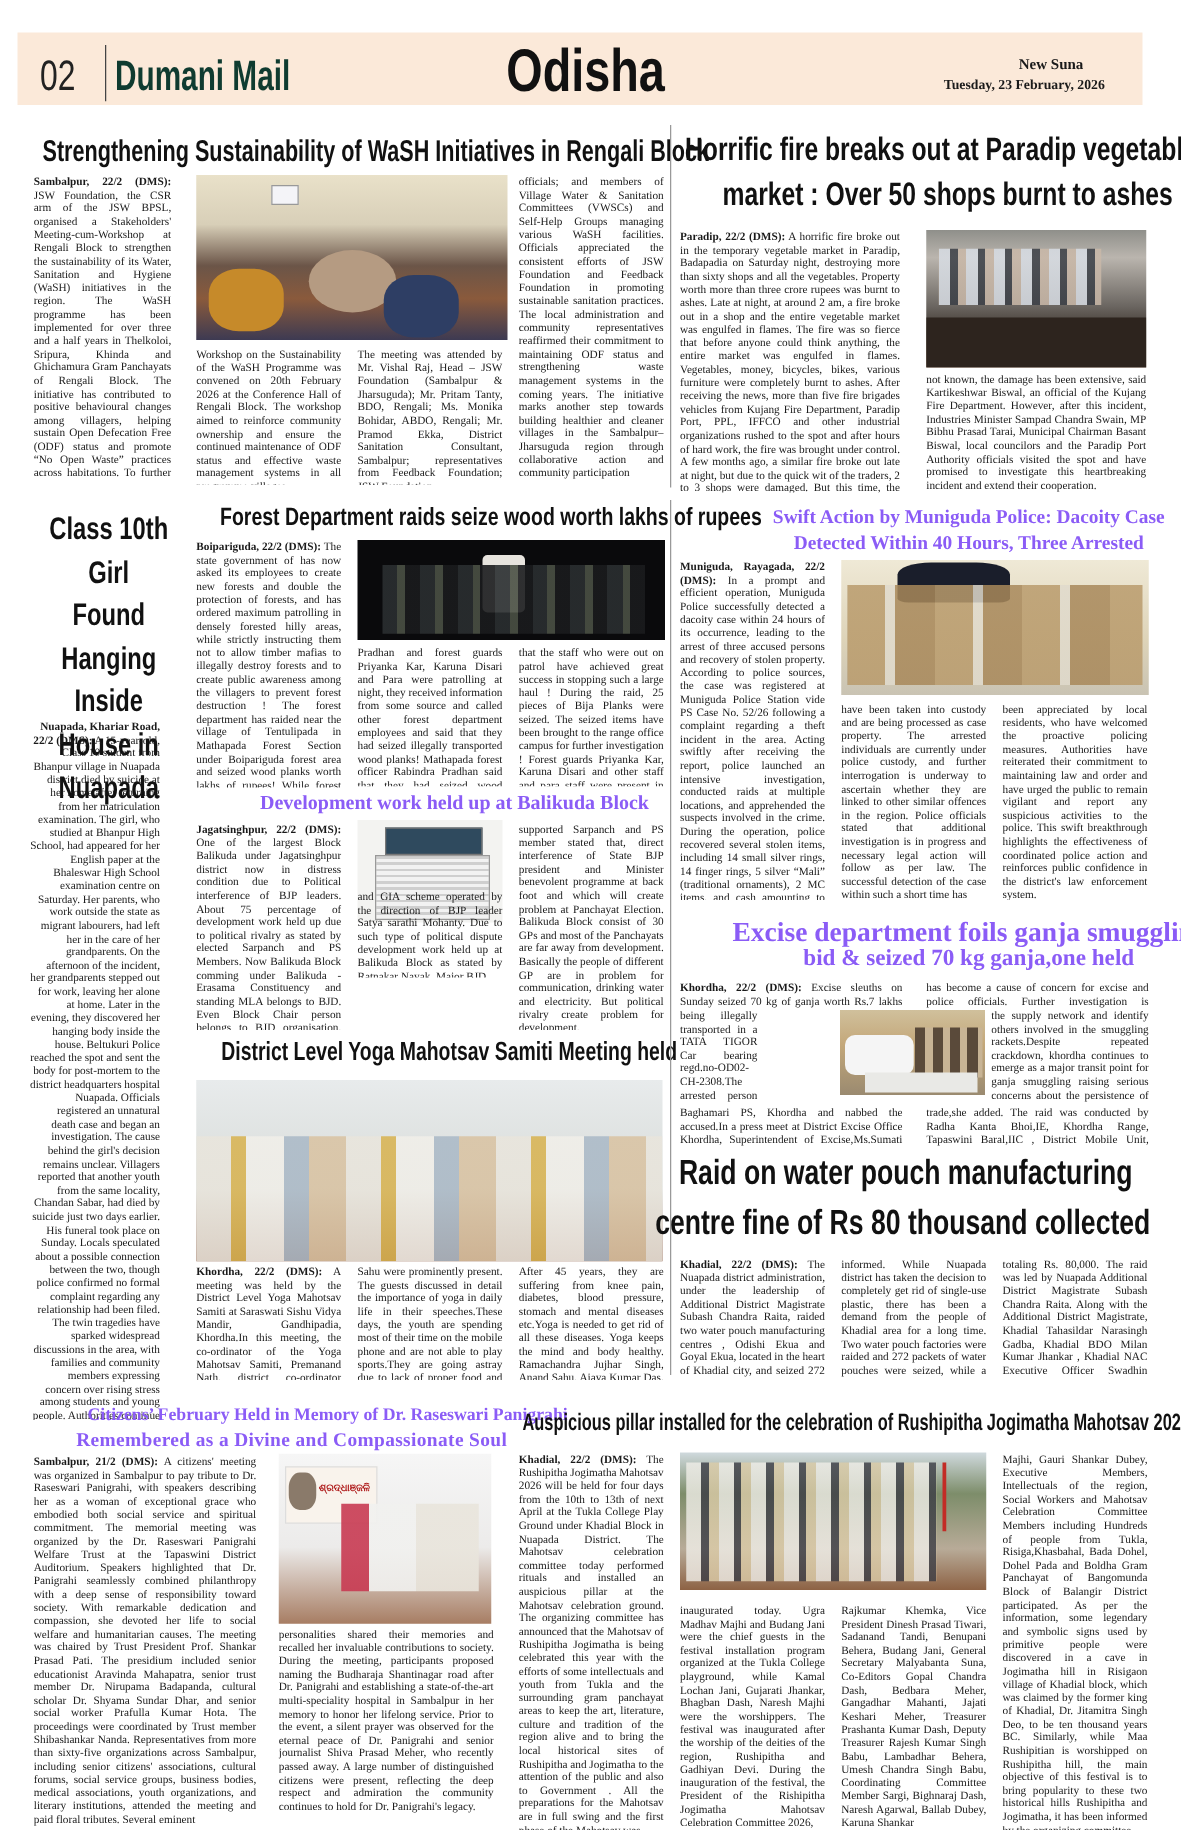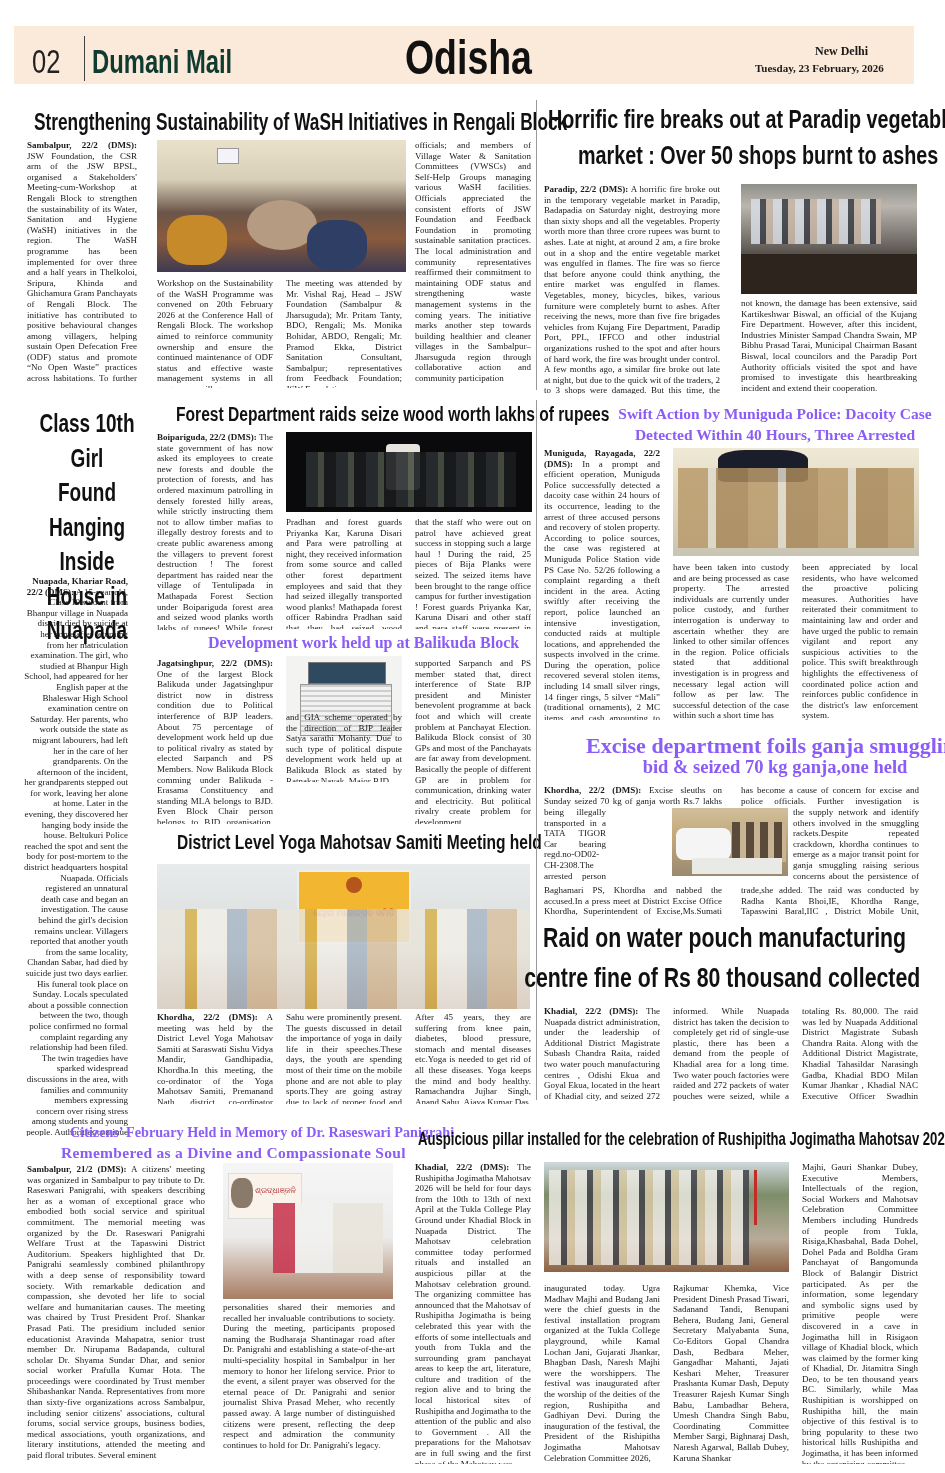--- a/index.html
+++ b/index.html
@@ -21,21 +21,21 @@
   .vline{width:1px;background:#999;}
 </style>
 </head>
 <body>
 
 <div class="abs masthead"></div>
 <div class="abs pg">02</div>
 <div class="abs pgdiv"></div>
 <div class="abs paper">Dumani Mail</div>
 <div class="abs section">Odisha</div>
-<div class="abs city">New Delhi</div>
+<div class="abs city">New Suna</div>
 <div class="abs date">Tuesday, 23 February, 2026</div>
 
 <div>
   <div class="abs hl" style="left:34px;top:108px;font-size:24px;transform:scaleX(.72);">Strengthening Sustainability of WaSH Initiatives in Rengali Block</div>
   <div class="abs col" style="left:27px;top:140px;width:110px;height:245px;"><b>Sambalpur, 22/2 (DMS):</b> <span>JSW Foundation, the CSR arm of the JSW BPSL, organised a Stakeholders' Meeting-cum-Workshop at Rengali Block to strengthen the sustainability of its Water, Sanitation and Hygiene (WaSH) initiatives in the region. The WaSH programme has been implemented for over three and a half years in Thelkoloi, Sripura, Khinda and Ghichamura Gram Panchayats of Rengali Block. The initiative has contributed to positive behavioural changes among villagers, helping sustain Open Defecation Free (ODF) status and promote “No Open Waste” practices across habitations. To further strengthen the sustainability of these outcomes, a Stakeholders' Meeting-cum-</span></div>
   <div class="abs photo" style="left:157px;top:140px;width:249px;height:132px;background:linear-gradient(180deg,#e9e1c9 0%,#d8cfb8 30%,#6b5548 55%,#8a5a3c 75%,#3d3a52 100%);">
     <div class="abs" style="left:60px;top:8px;width:20px;height:14px;background:#f4f4f8;border:1px solid #999;"></div>
     <div class="abs" style="left:90px;top:60px;width:70px;height:50px;background:#b59b82;border-radius:50%;"></div>
     <div class="abs" style="left:10px;top:75px;width:60px;height:50px;background:#c68a2a;border-radius:40%;"></div>
     <div class="abs" style="left:150px;top:80px;width:60px;height:50px;background:#2e3e64;border-radius:40%;"></div>
@@ -93,24 +93,20 @@
     <div class="abs" style="left:22px;top:6px;width:76px;height:20px;background:#2f4a5e;border:1px solid #777;"></div>
     <div class="abs" style="left:14px;top:28px;width:90px;height:50px;background:repeating-linear-gradient(180deg,#cfcfcf 0 2px,#f2f2f2 2px 5px);border:1px solid #999;"></div>
   </div>
   <div class="abs col" style="left:286px;top:712px;width:116px;height:70px;">and GIA scheme operated by the direction of BJP leader Satya sarathi Mohanty. Due to such type of political dispute development work held up at Balikuda Block as stated by Ratnakar Nayak. Major BJD</div>
   <div class="abs col" style="left:415px;top:658px;width:116px;height:166px;">supported Sarpanch and PS member stated that, direct interference of State BJP president and Minister benevolent programme at back foot and which will create problem at Panchayat Election. Balikuda Block consist of 30 GPs and most of the Panchayats are far away from development. Basically the people of different GP are in problem for communication, drinking water and electricity. But political rivalry create problem for development.</div>
 </div>
 
 <div>
   <div class="abs hl" style="left:177px;top:830px;font-size:21px;transform:scaleX(.74);">District Level Yoga Mahotsav Samiti Meeting held</div>
   <div class="abs photo" style="left:157px;top:864px;width:373px;height:145px;background:linear-gradient(180deg,#e8ebec 0%,#d8dcd9 60%,#8b5b44 100%);">
-    <div class="abs" style="left:140px;top:6px;width:110px;height:70px;background:#f2b631;border:2px solid #eee;">
-      <div class="abs" style="left:0;top:36px;width:110px;text-align:center;font-size:9px;color:#c0281e;font-weight:bold;">ୟୋଗ ମହୋତ୍ସବ ସମିତି</div>
-      <div class="abs" style="left:47px;top:5px;width:16px;height:16px;border-radius:50%;background:#b5541b;"></div>
-    </div>
     <div class="abs" style="left:0;top:45px;width:373px;height:100px;background:repeating-linear-gradient(90deg,#e9e5dc 0 28px,#d8b24e 28px 40px,#f1efe9 40px 70px,#a9b8c6 70px 90px,#d9c2a1 90px 120px);opacity:.85;"></div>
   </div>
   <div class="abs col" style="left:157px;top:1012px;width:116px;height:92px;"><b>Khordha, 22/2 (DMS):</b> <span>A meeting was held by the District Level Yoga Mahotsav Samiti at Saraswati Sishu Vidya Mandir, Gandhipadia, Khordha.In this meeting, the co-ordinator of the Yoga Mahotsav Samiti, Premanand Nath, district co-ordinator Chitrasen Paltasingh, and Asst.-coordinator Kedar Nath</span></div>
   <div class="abs col" style="left:286px;top:1012px;width:116px;height:92px;">Sahu were prominently present. The guests discussed in detail the importance of yoga in daily life in their speeches.These days, the youth are spending most of their time on the mobile phone and are not able to play sports.They are going astray due to lack of proper food and education and are suffering from various diseases.</div>
   <div class="abs col" style="left:415px;top:1012px;width:116px;height:92px;">After 45 years, they are suffering from knee pain, diabetes, blood pressure, stomach and mental diseases etc.Yoga is needed to get rid of all these diseases. Yoga keeps the mind and body healthy. Ramachandra Jujhar Singh, Anand Sahu, Ajaya Kumar Das, Jharana Sahu and Bairagi Charan Bal took part in the discussions.</div>
 </div>
 
 <div>
   <div class="abs hl-serif ctr" style="left:544px;top:733px;width:378px;font-size:22px;white-space:nowrap;">Excise department foils ganja smuggling</div>
   <div class="abs hl-serif ctr" style="left:544px;top:757px;width:378px;font-size:18.5px;white-space:nowrap;">bid &amp; seized 70 kg ganja,one held</div>
@@ -137,21 +133,21 @@
 
 <div class="abs vline" style="left:536px;top:400px;height:700px;"></div>
 
 <div>
   <div class="abs hl-serif" style="left:28px;top:1124px;font-size:14.2px;white-space:nowrap;">Citizens’ February Held in Memory of Dr. Raseswari Panigrahi</div>
   <div class="abs hl-serif" style="left:19px;top:1144px;font-size:15.5px;white-space:nowrap;letter-spacing:.3px;">Remembered as a Divine and Compassionate Soul</div>
   <div class="abs col" style="left:27px;top:1164px;width:178px;height:300px;"><b>Sambalpur, 21/2 (DMS):</b> <span>A citizens' meeting was organized in Sambalpur to pay tribute to Dr. Raseswari Panigrahi, with speakers describing her as a woman of exceptional grace who embodied both social service and spiritual commitment. The memorial meeting was organized by the Dr. Raseswari Panigrahi Welfare Trust at the Tapaswini District Auditorium. Speakers highlighted that Dr. Panigrahi seamlessly combined philanthropy with a deep sense of responsibility toward society. With remarkable dedication and compassion, she devoted her life to social welfare and humanitarian causes. The meeting was chaired by Trust President Prof. Shankar Prasad Pati. The presidium included senior educationist Aravinda Mahapatra, senior trust member Dr. Nirupama Badapanda, cultural scholar Dr. Shyama Sundar Dhar, and senior social worker Prafulla Kumar Hota. The proceedings were coordinated by Trust member Shibashankar Nanda. Representatives from more than sixty-five organizations across Sambalpur, including senior citizens' associations, cultural forums, social service groups, business bodies, medical associations, youth organizations, and literary institutions, attended the meeting and paid floral tributes. Several eminent</span></div>
   <div class="abs photo" style="left:223px;top:1163px;width:170px;height:136px;background:linear-gradient(180deg,#f6f6f6 0%,#ecebea 55%,#a77d63 100%);">
     <div class="abs" style="left:5px;top:10px;width:72px;height:44px;background:#f9f3ec;border:1px solid #ddd;">
       <div class="abs" style="left:2px;top:4px;width:22px;height:30px;background:#8a7a6a;border-radius:40%;"></div>
-      <div class="abs" style="left:26px;top:12px;font-size:8px;color:#b01e1e;font-weight:normal;">ଶ୍ରଦ୍ଧାଞ୍ଜଳି</div>
+      <div class="abs" style="left:26px;top:12px;font-size:8px;color:#b01e1e;font-weight:bold;">ଶ୍ରଦ୍ଧାଞ୍ଜଳି</div>
     </div>
     <div class="abs" style="left:50px;top:40px;width:110px;height:70px;background:repeating-linear-gradient(90deg,#c83a52 0 22px,#f1f1ef 22px 60px,#e9e5dc 60px 110px);opacity:.9;"></div>
   </div>
   <div class="abs col" style="left:223px;top:1302px;width:172px;height:162px;">personalities shared their memories and recalled her invaluable contributions to society. During the meeting, participants proposed naming the Budharaja Shantinagar road after Dr. Panigrahi and establishing a state-of-the-art multi-speciality hospital in Sambalpur in her memory to honor her lifelong service. Prior to the event, a silent prayer was observed for the eternal peace of Dr. Panigrahi and senior journalist Shiva Prasad Meher, who recently passed away. A large number of distinguished citizens were present, reflecting the deep respect and admiration the community continues to hold for Dr. Panigrahi's legacy.</div>
 </div>
 
 <div>
   <div class="abs hl" style="left:418px;top:1128px;font-size:19px;transform:scaleX(.69);">Auspicious pillar installed for the celebration of Rushipitha Jogimatha Mahotsav 2026</div>
   <div class="abs col" style="left:415px;top:1162px;width:116px;height:302px;"><b>Khadial, 22/2 (DMS):</b> <span>The Rushipitha Jogimatha Mahotsav 2026 will be held for four days from the 10th to 13th of next April at the Tukla College Play Ground under Khadial Block in Nuapada District. The Mahotsav celebration committee today performed rituals and installed an auspicious pillar at the Mahotsav celebration ground. The organizing committee has announced that the Mahotsav of Rushipitha Jogimatha is being celebrated this year with the efforts of some intellectuals and youth from Tukla and the surrounding gram panchayat areas to keep the art, literature, culture and tradition of the region alive and to bring the local historical sites of Rushipitha and Jogimatha to the attention of the public and also to Government . All the preparations for the Mahotsav are in full swing and the first phase of the Mahotsav was</span></div>
   <div class="abs photo" style="left:544px;top:1162px;width:245px;height:110px;background:linear-gradient(180deg,#cfd9dd 0%,#7d8d6a 30%,#b8ab98 70%,#8d6244 100%);">

